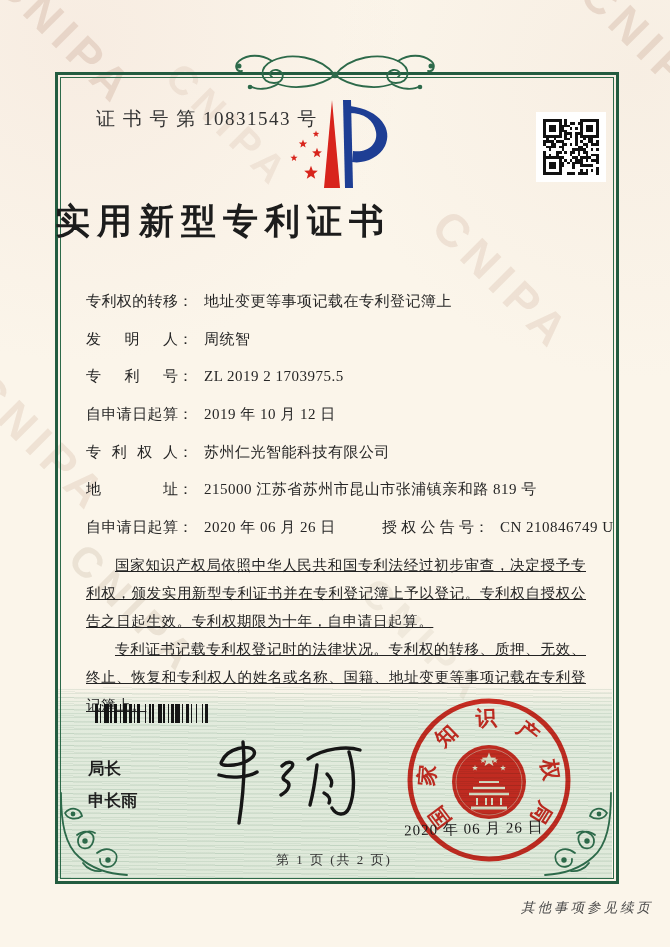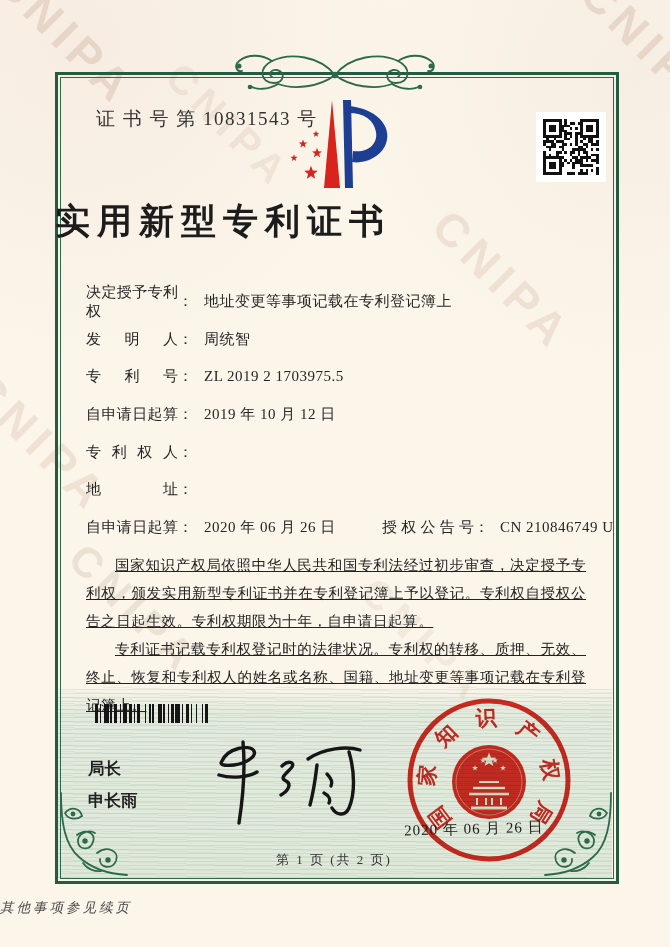--- a/index.html
+++ b/index.html
@@ -72,21 +72,21 @@
           font-size:16.5px; font-weight:600; color:#1f1f1f; line-height:32px;}
   .signature{position:absolute; left:196px; top:736px; z-index:4;}
 
   .seal{position:absolute; left:399px; top:690px; z-index:4; opacity:.95; mix-blend-mode:multiply;}
   .seal-date{position:absolute; left:404px; top:819px; width:185px; z-index:5;
              font-size:15px; color:#1a1a1a; letter-spacing:1px; transform:rotate(-1.5deg); white-space:nowrap;}
 
   .page-info{position:absolute; left:55px; top:851px; width:558px; z-index:4;
              text-align:center; font-size:13px; letter-spacing:2px; color:#333;}
   .cont-note{position:absolute; left:0; top:899px; width:653px; z-index:4;
-             text-align:left; font-size:13.5px; letter-spacing:3px; color:#4a4a4a; font-style:italic;}
+             text-align:right; font-size:13.5px; letter-spacing:3px; color:#4a4a4a; font-style:italic;}
 </style>
 </head>
 <body>
 
 <div class="page">
 
   <div class="wm w1">CNIPA</div>
   <div class="wm w2">CNIPA</div>
   <div class="wm w3">CNIPA</div>
   <div class="wm w4">CNIPA</div>
@@ -388,21 +388,21 @@
       <rect x="5" y="22" width="1" height="1" fill="#111"></rect>
       <rect x="6" y="22" width="1" height="1" fill="#111"></rect>
       <rect x="7" y="22" width="1" height="1" fill="#111"></rect>
       <rect x="8" y="22" width="1" height="1" fill="#111"></rect>
     </svg>
 
   <div class="title">实用新型专利证书</div>
 
   <div class="fields">
     <div class="frow">
-      <span class="flabel">决定授予专利权</span>
+      <span class="flabel">专利权的转移</span>
         <span class="fcolon">：</span>
       <span class="fvalue">地址变更等事项记载在专利登记簿上</span>
     </div>
     <div class="frow">
       <span class="flabel">发明人</span>
         <span class="fcolon">：</span>
       <span class="fvalue">周统智</span>
     </div>
     <div class="frow">
       <span class="flabel">专利号</span>
@@ -410,24 +410,26 @@
       <span class="fvalue">ZL 2019 2 1703975.5</span>
     </div>
     <div class="frow">
       <span class="flabel">自申请日起算</span>
         <span class="fcolon">：</span>
       <span class="fvalue">2019 年 10 月 12 日</span>
     </div>
     <div class="frow">
       <span class="flabel">专利权人</span>
         <span class="fcolon">：</span>
+      <span class="fvalue">苏州仁光智能科技有限公司</span>
     </div>
     <div class="frow">
       <span class="flabel">地址</span>
         <span class="fcolon">：</span>
+      <span class="fvalue">215000 江苏省苏州市昆山市张浦镇亲和路 819 号</span>
     </div>
     <div class="frow">
       <span class="flabel">自申请日起算</span>
         <span class="fcolon">：</span>
       <span class="fvalue fixedw">2020 年 06 月 26 日</span>
       <span class="pair2">
         <span class="flabel">授权公告号</span>
           <span class="fcolon">：</span>
         <span class="fvalue">CN 210846749 U</span>
       </span>

